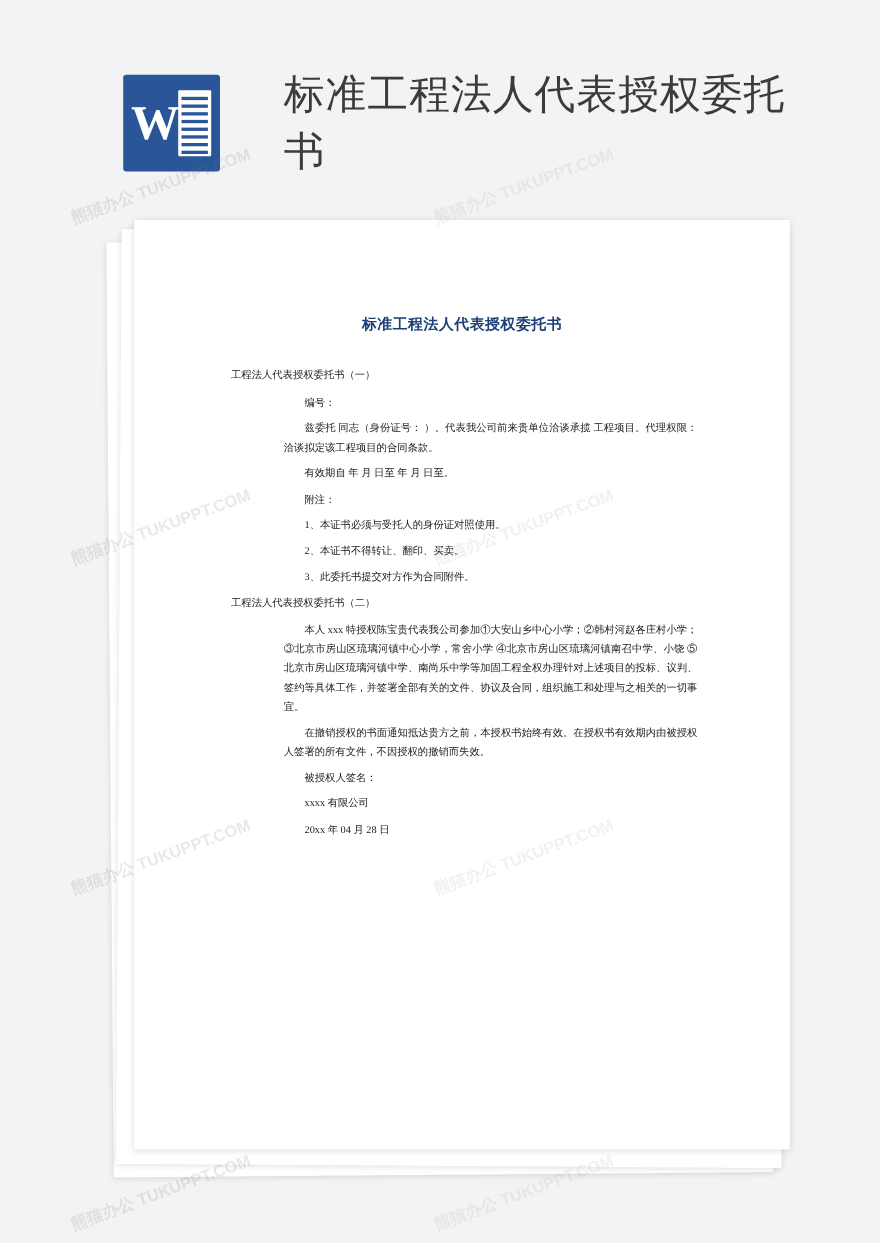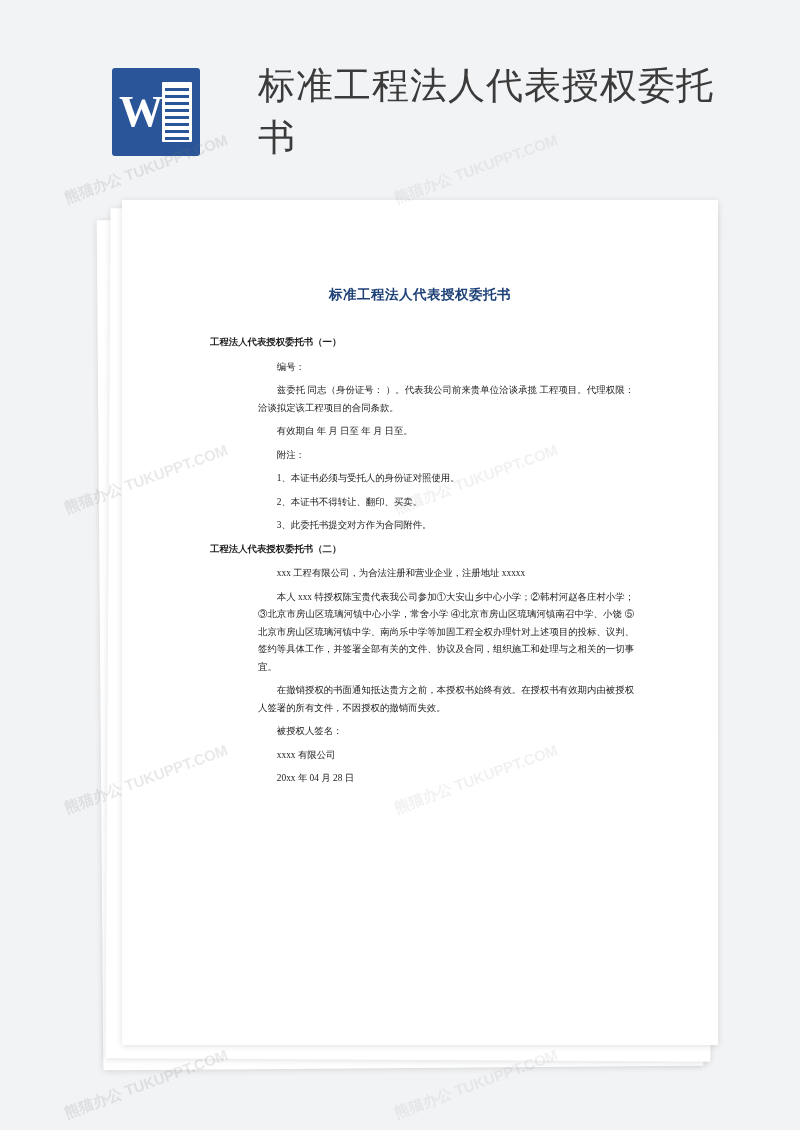--- a/index.html
+++ b/index.html
@@ -136,21 +136,21 @@
     font-family: "Liberation Serif", serif;
     font-size: 9.4px;
     line-height: 17.5px;
     color: #1a1a1a;
     text-align: justify;
   }
   .content p {
     margin: 0 0 6px 0;
   }
   .content p.sub-head {
-    font-weight: bold;
+    font-weight: normal;
     margin-bottom: 7px;
   }
   .content p.indent {
     text-indent: 2em;
     margin-left: 48px;
   }
 
   
   .wm {
     position: absolute;
@@ -197,21 +197,20 @@
       <div class="content" id="doc-content">
           <p class="sub-head">工程法人代表授权委托书（一）</p>
           <p class="indent">编号：</p>
           <p class="indent">兹委托 同志（身份证号： ）。代表我公司前来贵单位洽谈承揽 工程项目。代理权限：洽谈拟定该工程项目的合同条款。</p>
           <p class="indent">有效期自 年 月 日至 年 月 日至。</p>
           <p class="indent">附注：</p>
           <p class="indent">1、本证书必须与受托人的身份证对照使用。</p>
           <p class="indent">2、本证书不得转让、翻印、买卖。</p>
           <p class="indent">3、此委托书提交对方作为合同附件。</p>
           <p class="sub-head">工程法人代表授权委托书（二）</p>
-          <p class="indent">xxx 工程有限公司，为合法注册和营业企业，注册地址 xxxxx</p>
           <p class="indent">本人 xxx 特授权陈宝贵代表我公司参加①大安山乡中心小学；②韩村河赵各庄村小学；③北京市房山区琉璃河镇中心小学，常舍小学 ④北京市房山区琉璃河镇南召中学、小饶 ⑤北京市房山区琉璃河镇中学、南尚乐中学等加固工程全权办理针对上述项目的投标、议判、签约等具体工作，并签署全部有关的文件、协议及合同，组织施工和处理与之相关的一切事宜。</p>
           <p class="indent">在撤销授权的书面通知抵达贵方之前，本授权书始终有效。在授权书有效期内由被授权人签署的所有文件，不因授权的撤销而失效。</p>
           <p class="indent">被授权人签名：</p>
           <p class="indent">xxxx 有限公司</p>
           <p class="indent">20xx 年 04 月 28 日</p>
         </div>
     </div>
   </div>
 </div>
 

